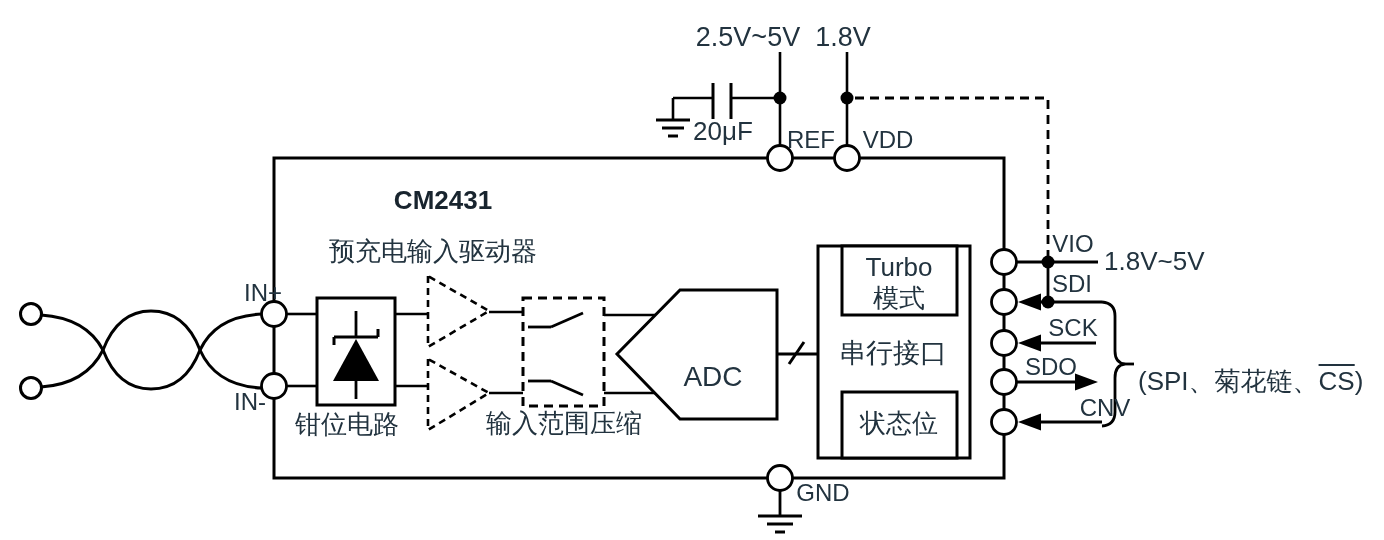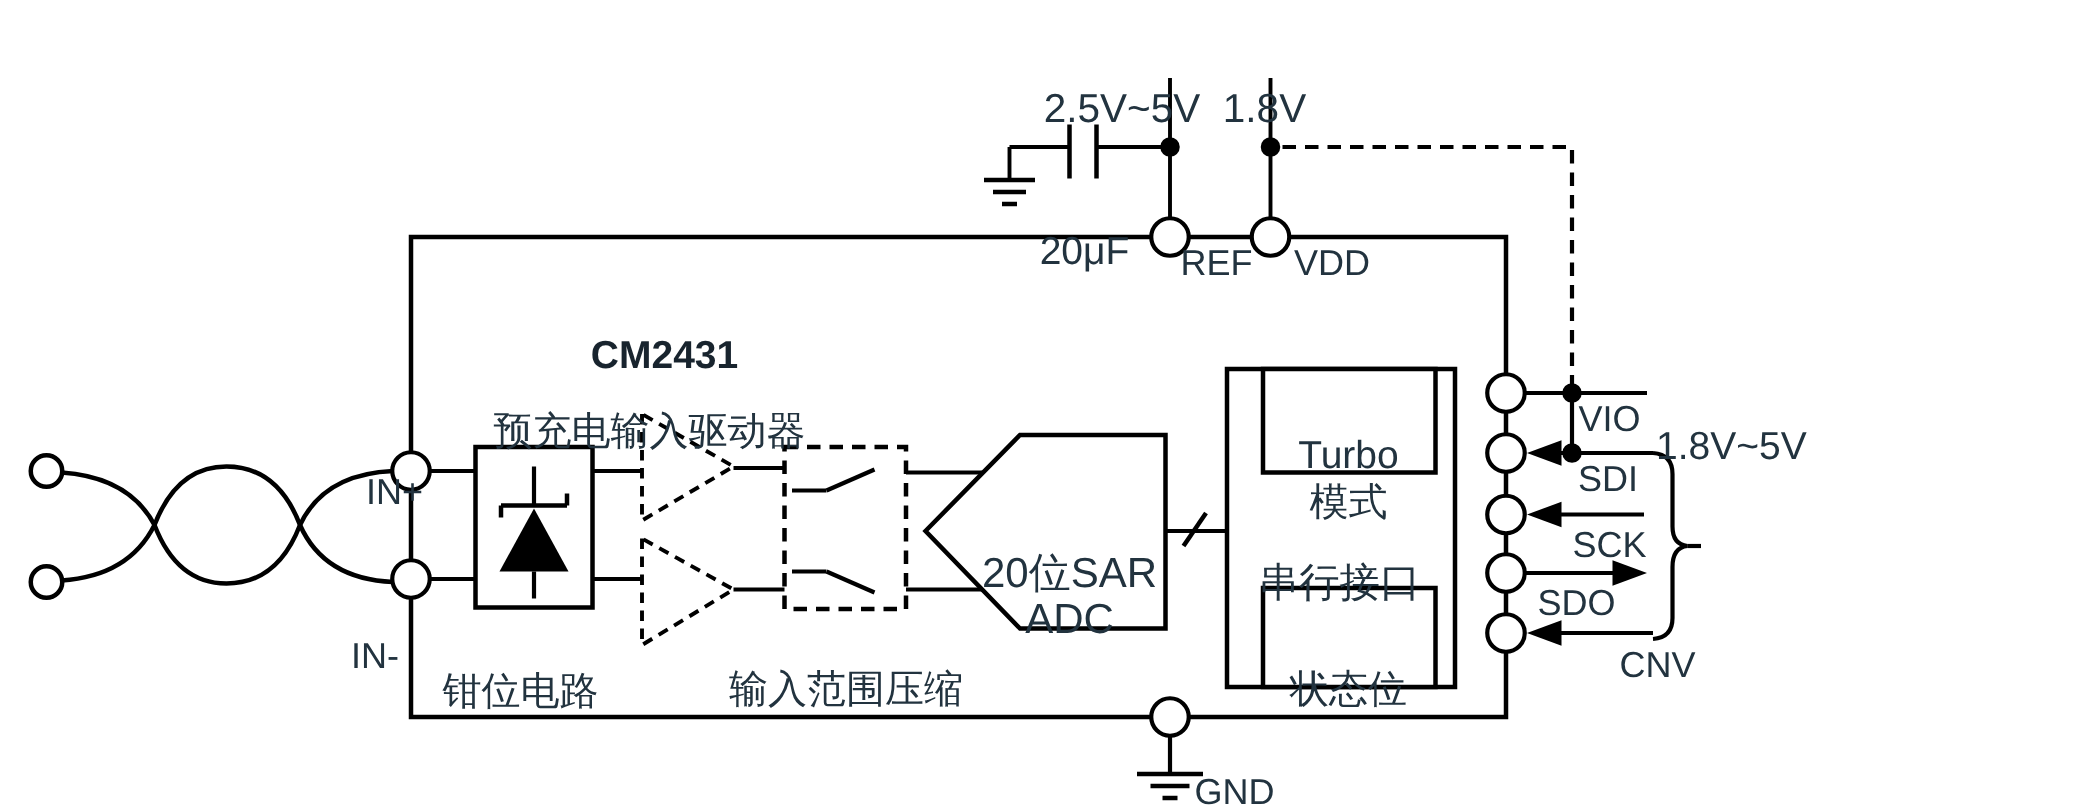--- a/index.html
+++ b/index.html
@@ -5,21 +5,20 @@
   html,body{margin:0;padding:0;background:#ffffff;}
   .stage{
     position:relative;width:1384px;height:540px;background:#ffffff;overflow:hidden;
     font-family:"Liberation Sans","DejaVu Sans",sans-serif;
   }
   .stage svg{position:absolute;left:0;top:0;}
   .lbl{
     position:absolute;transform:translate(-50%,-50%);
     color:#22333f;font-size:24px;line-height:1;white-space:nowrap;
     letter-spacing:0;
-    margin-top:36px;
   }
   .lz{transform:translateY(-50%);} 
   .s26{font-size:26px;}
   .s27{font-size:27px;}
   .s28{font-size:28px;}
   .bold{font-weight:bold;color:#18242e;}
   .ov{text-decoration:overline;}
 </style>
 </head>
 <body>
@@ -152,31 +151,31 @@
 <span class="lbl" style="left:888px;top:140px">VDD</span>
 
 <span class="lbl bold s26" style="left:443px;top:200px">CM2431</span>
 <span class="lbl s26" style="left:433px;top:251px">预充电输入驱动器</span>
 
 <span class="lbl" style="left:263px;top:293px">IN+</span>
 <span class="lbl" style="left:250px;top:402px">IN-</span>
 <span class="lbl s26" style="left:347px;top:424px">钳位电路</span>
 <span class="lbl s26" style="left:564px;top:423px">输入范围压缩</span>
 
-<span class="lbl s28" style="left:713px;top:346px">20位SAR</span>
 <span class="lbl s28" style="left:713px;top:377px">ADC</span>
 
 <span class="lbl s26" style="left:899px;top:267px">Turbo</span>
 <span class="lbl s26" style="left:899px;top:298px">模式</span>
 <span class="lbl s27" style="left:893px;top:353px">串行接口</span>
 <span class="lbl s26" style="left:899px;top:423px">状态位</span>
 
 <span class="lbl" style="left:1073px;top:244px">VIO</span>
 <span class="lbl lz s26" style="left:1104px;top:261px;transform:translateY(-50%)">1.8V~5V</span>
 <span class="lbl" style="left:1072px;top:284px">SDI</span>
 <span class="lbl" style="left:1073px;top:328px">SCK</span>
 <span class="lbl" style="left:1051px;top:367px">SDO</span>
 <span class="lbl" style="left:1105px;top:408px">CNV</span>
 
+<span class="lbl s26" style="left:1138px;top:381px;transform:translateY(-50%)"><span>(SPI、菊花链、</span><span class="ov">CS</span><span>)</span></span>
 
 <span class="lbl" style="left:823px;top:493px">GND</span>
 
 </div>
 
 </body></html>

